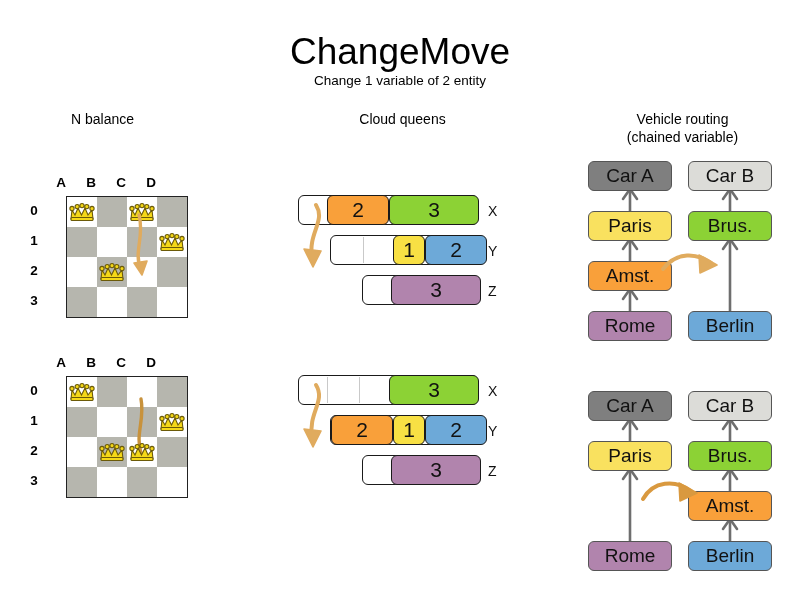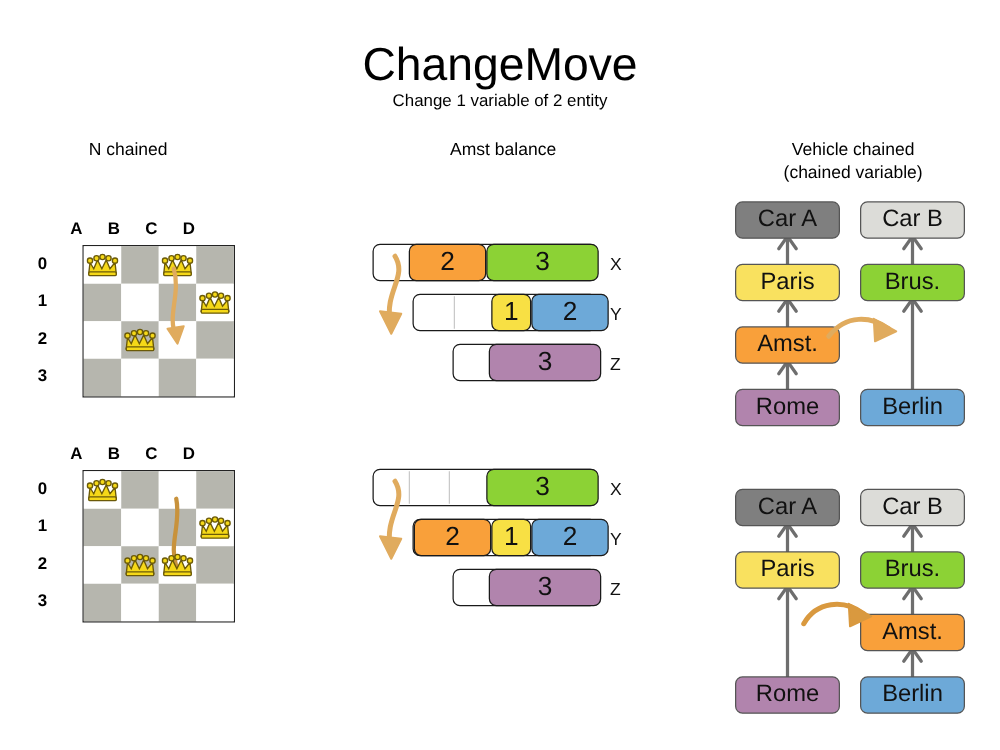--- a/index.html
+++ b/index.html
@@ -61,21 +61,21 @@
   }
 
   .arrow-svg{position:absolute;overflow:visible;}
 </style>
 </head>
 <body>
 
 <div class="abs" id="title">ChangeMove</div>
 <div class="abs" id="subtitle">Change 1 variable of 2 entity</div>
 
-<div class="abs sect-head" id="head-queens">N chained</div>
+<div class="abs sect-head" id="head-queens">N balance</div>
 
 <div class="abs" id="queens-before" style="left:20px;top:170px;width:175px;height:160px;">
   <div class="abs file-lbl" style="left:26px;top:5px;width:30px;">A</div>
   <div class="abs file-lbl" style="left:56px;top:5px;width:30px;">B</div>
   <div class="abs file-lbl" style="left:86px;top:5px;width:30px;">C</div>
   <div class="abs file-lbl" style="left:116px;top:5px;width:30px;">D</div>
 
   <div class="abs rank-lbl" style="left:6px;top:33px;width:16px;">0</div>
   <div class="abs rank-lbl" style="left:6px;top:63px;width:16px;">1</div>
   <div class="abs rank-lbl" style="left:6px;top:93px;width:16px;">2</div>
@@ -244,21 +244,21 @@
             <circle cx="13" cy="3.6" r="2.1"></circle>
             <circle cx="17.8" cy="4.6" r="2.1"></circle>
             <circle cx="23" cy="6.5" r="2.1"></circle>
             <rect x="2" y="15.5" width="22" height="3" rx="1"></rect>
           </g>
         </svg>
     </div>
   </div>
 </div>
 
-<div class="abs sect-head" id="head-cloud">Amst balance</div>
+<div class="abs sect-head" id="head-cloud">Cloud queens</div>
 
 <div class="abs" style="left:290px;top:195px;width:220px;height:115px;">
 
   <div class="bar" style="left:8px;top:0px;width:180px;">
     <div class="seg" style="left:28px;width:62px;background:#f9a03a;">2</div>
     <div class="seg" style="left:90px;width:90px;background:#8cd235;">3</div>
   </div>
   <div class="bar-lbl" style="left:198px;top:8px;">X</div>
 
   <div class="bar" style="left:40px;top:40px;width:148px;">
@@ -299,21 +299,21 @@
     <div class="seg" style="left:28px;width:90px;background:#b184ad;">3</div>
   </div>
   <div class="bar-lbl" style="left:198px;top:88px;">Z</div>
 
   <svg class="arrow-svg" style="left:12px;top:4px;" width="48" height="82" viewBox="0 0 48 82">
     <path d="M14 6 C 24 22, 6 34, 10 58" fill="none" stroke="#e0ab5e" stroke-width="4" stroke-linecap="round"></path>
     <path d="M2 50 L11 68 L19 52 Z" fill="#e0ab5e" stroke="#e0ab5e" stroke-width="1.6" stroke-linejoin="round"></path>
   </svg>
 </div>
 
-<div class="abs sect-head" style="left:575px;top:110px;width:215px;">Vehicle chained</div>
+<div class="abs sect-head" style="left:575px;top:110px;width:215px;">Vehicle routing</div>
 <div class="abs sect-head" style="left:575px;top:128px;width:215px;">(chained variable)</div>
 
 <div class="abs" style="left:575px;top:155px;width:215px;height:195px;">
 
   <svg class="arrow-svg" style="left:0px;top:0px;" width="215" height="195" viewBox="0 0 215 195">
     <g stroke="#6e6e6e" stroke-width="2.6" fill="none" stroke-linecap="round">
       <path d="M55 56 L55 36"></path>
         <path d="M48 44 L55 34 L62 44"></path>
       <path d="M55 106 L55 86"></path>
         <path d="M48 94 L55 84 L62 94"></path>

